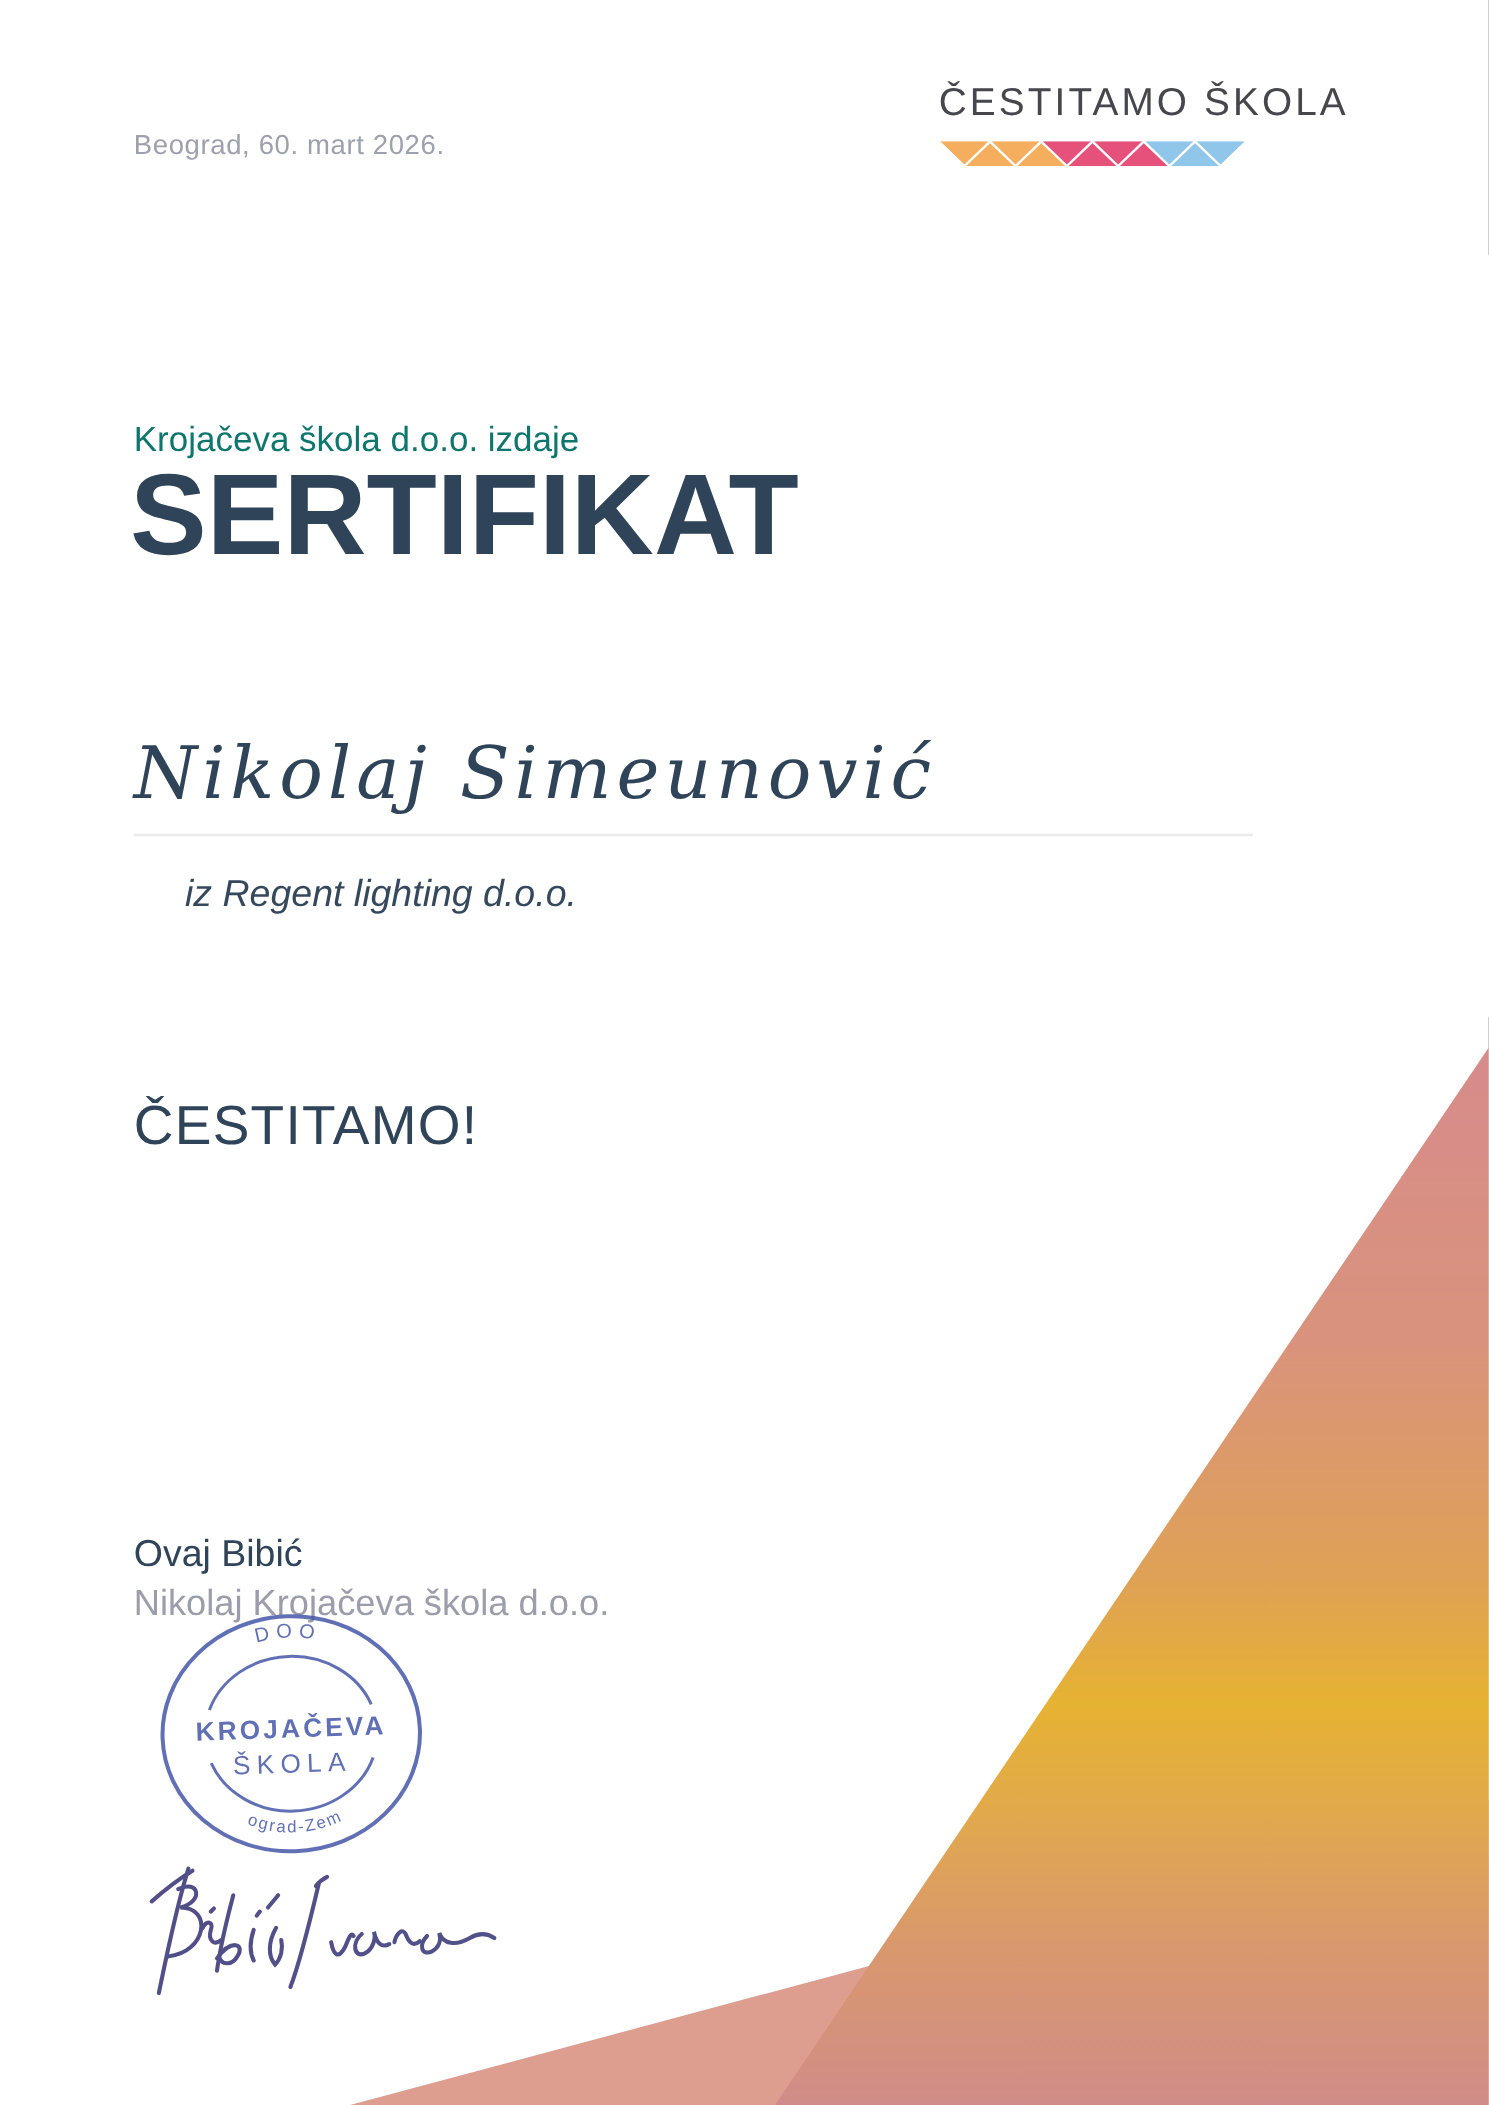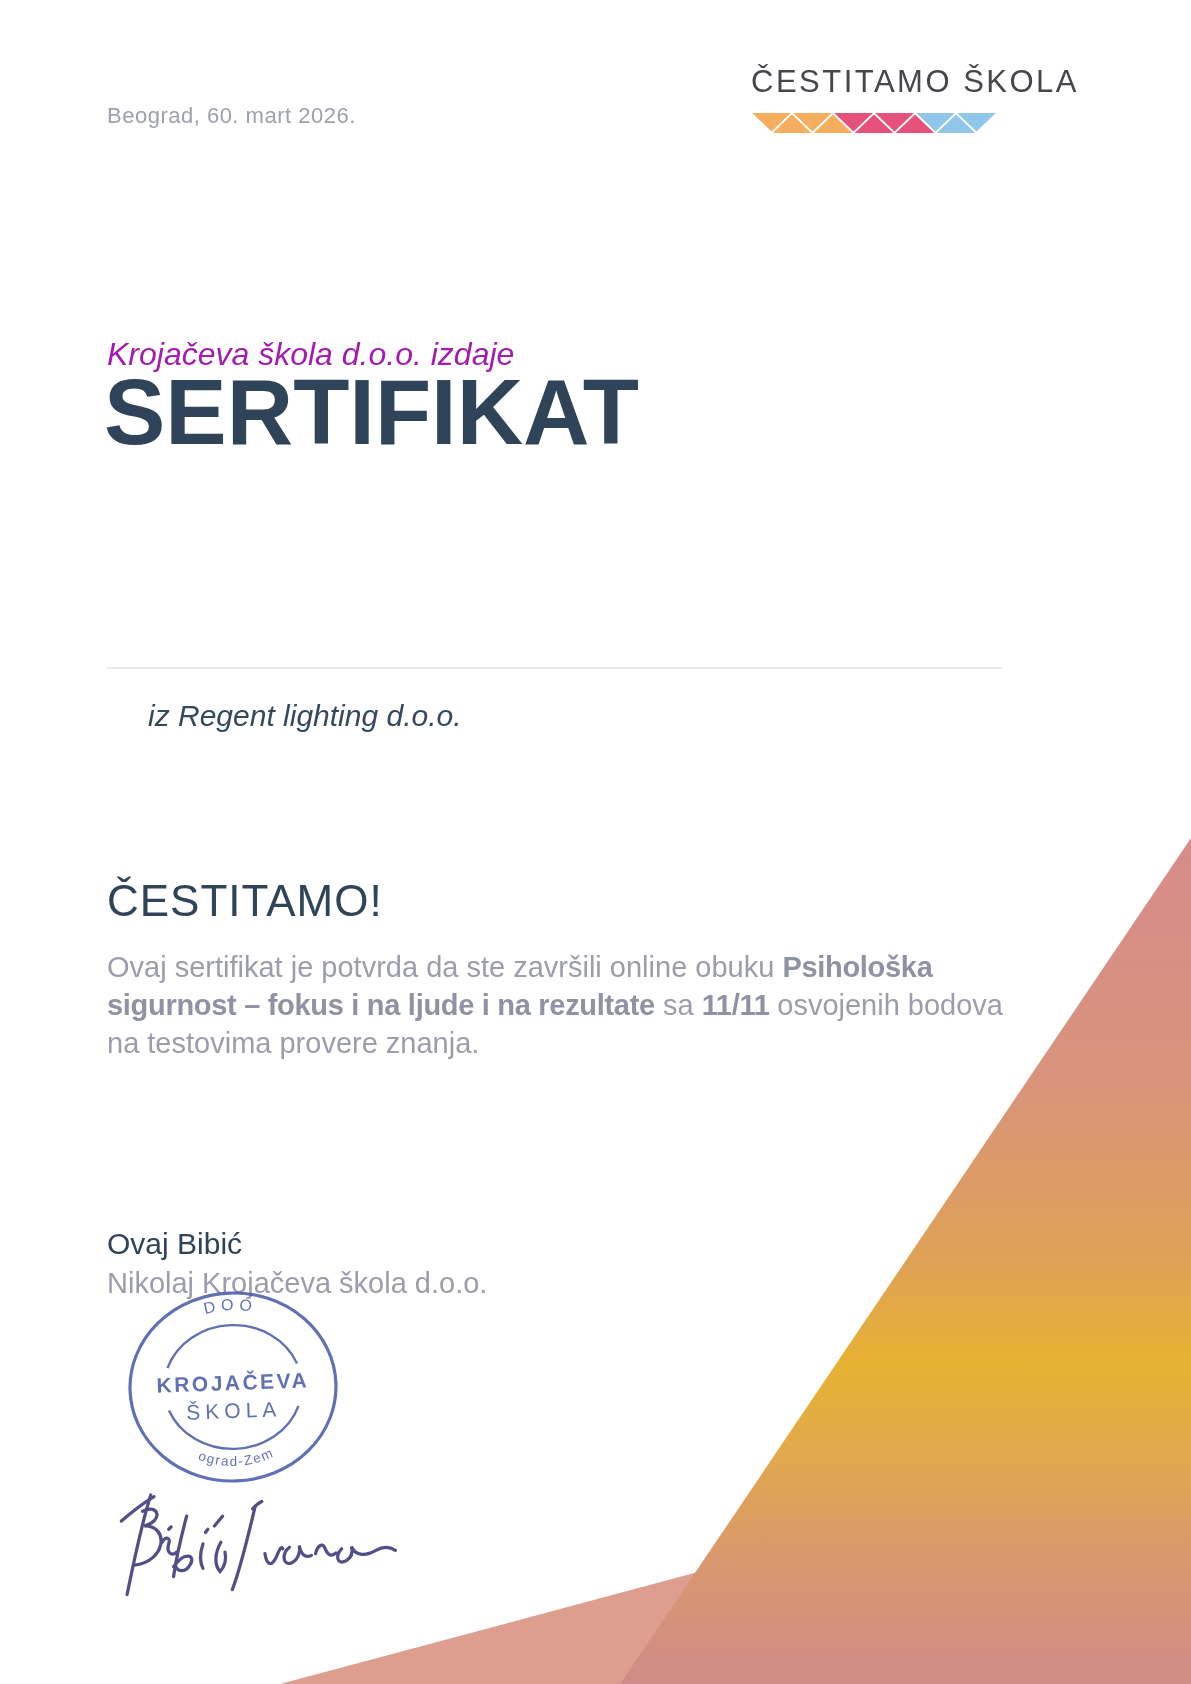--- a/index.html
+++ b/index.html
@@ -16,21 +16,21 @@
   
   .corner-art{position:absolute;inset:0;width:100%;height:100%;pointer-events:none;}
 
   
   .date{left:107px;top:103px;font-size:22px;color:#9da0ad;letter-spacing:.5px;}
   .logo{left:751px;top:64px;text-align:left;}
   .logo-text{font-size:31px;color:#46474d;letter-spacing:2.5px;font-weight:400;white-space:nowrap;}
   .logo-strip{display:block;margin-top:13px;}
 
   
-  .issuer-line{left:107px;top:336px;font-size:32px;color:#a21caf;font-style:italic;}
+  .issuer-line{left:107px;top:336px;font-size:28px;color:#0f766e;}
   .cert-title{left:104px;top:366px;font-size:92px;font-weight:800;color:#2f4458;line-height:1;letter-spacing:0px;}
 
   
   .recipient-name{
     left:107px;top:584px;
     font-family:"DejaVu Serif", serif;
     font-style:italic;
     font-size:58px;
     letter-spacing:4px;
     color:#2f4458;
@@ -92,25 +92,25 @@
         <polygon points="144.7,20 183.3,20 164,1.5" fill="#e5517b"></polygon>
         <polygon points="165.2,0 203.8,0 184.5,18.5" fill="#8fc6e9"></polygon>
         <polygon points="185.7,20 224.3,20 205,1.5" fill="#8fc6e9"></polygon>
         <polygon points="206.2,0 244.8,0 225.5,18.5" fill="#8fc6e9"></polygon>
       </svg>
   </div>
 
   <div class="abs issuer-line">Krojačeva škola d.o.o. izdaje</div>
   <div class="abs cert-title">SERTIFIKAT</div>
 
+  <div class="abs recipient-name">Nikolaj Simeunović</div>
   <div class="abs name-underline"></div>
   <div class="abs company-line">iz Regent lighting d.o.o.</div>
 
   <div class="abs congrats">ČESTITAMO!</div>
-  <p class="abs paragraph"><span>Ovaj sertifikat je potvrda da ste završili online obuku </span><b>Psihološka sigurnost – fokus i na ljude i na rezultate</b><span> sa </span><b> 11/11 </b><span> osvojenih bodova na testovima provere znanja.</span></p>
 
   <div class="abs sig-name">Ovaj Bibić</div>
   <div class="abs sig-role">Nikolaj Krojačeva škola d.o.o.</div>
 
   <svg class="abs stamp" width="224" height="202" viewBox="0 0 224 202" aria-hidden="true">
     <g transform="rotate(-2 112 100)" opacity="0.83" fill="#4254a5" stroke="none">
       <ellipse cx="112" cy="100" rx="103" ry="94" fill="none" stroke="#4254a5" stroke-width="3.2"></ellipse>
       <path d="M 47.2 78.8 A 69 62 0 0 1 176.8 78.8" fill="none" stroke="#4254a5" stroke-width="2.4"></path>
       <path d="M 47.2 121.2 A 69 62 0 0 0 176.8 121.2" fill="none" stroke="#4254a5" stroke-width="2.4"></path>
       <path id="stampTopPath" d="M 69.5 33.3 A 85 77 0 0 1 154.5 33.3" fill="none"></path>

